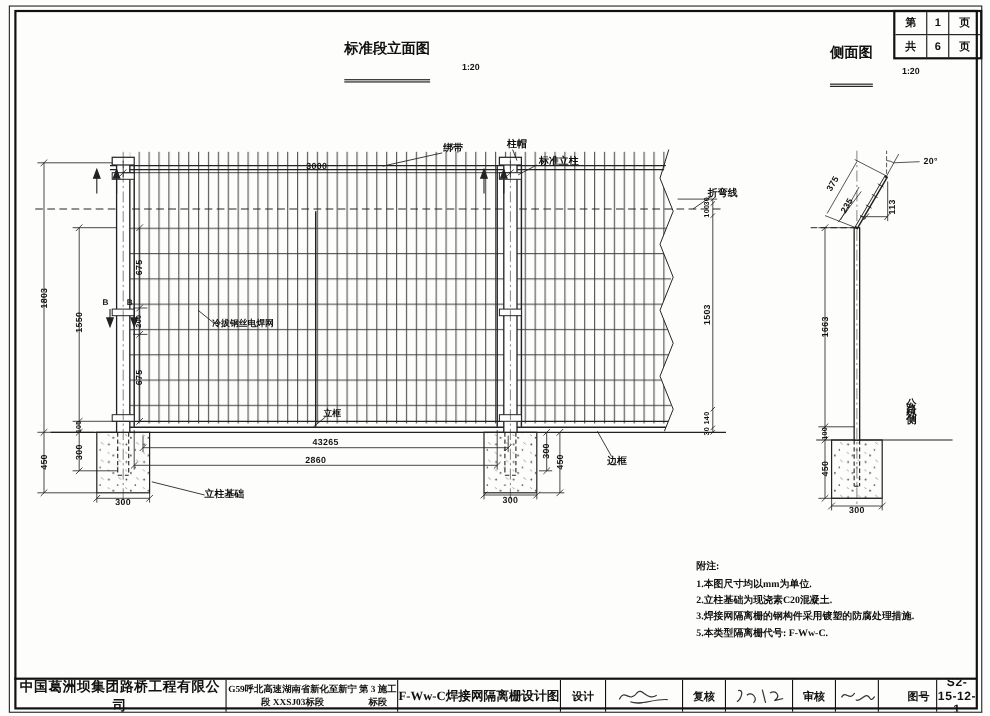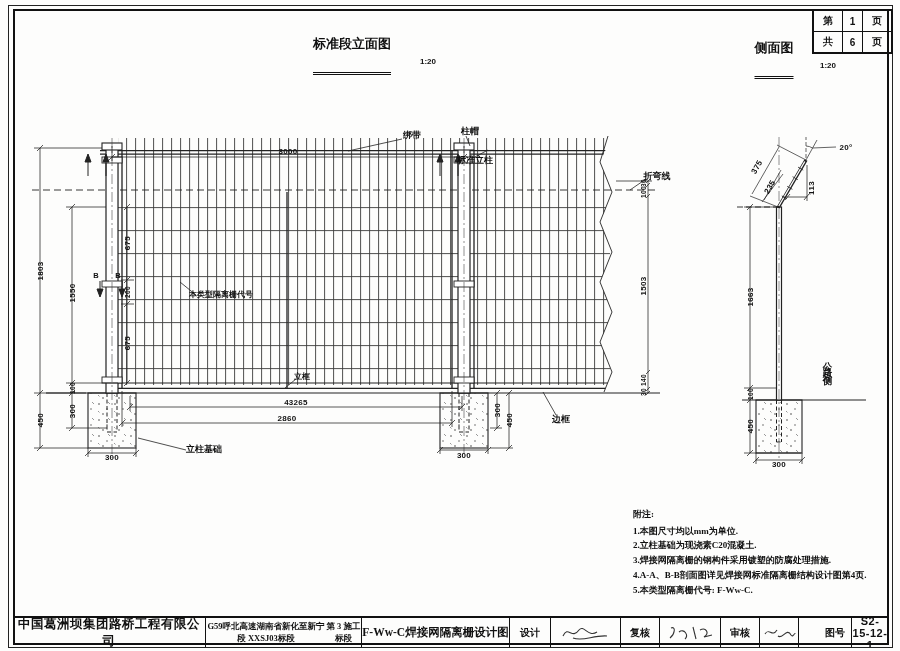--- a/index.html
+++ b/index.html
@@ -216,23 +216,23 @@
   <span class="t dim v tiny" style="left:643px;top:392px;">30</span>
   <span class="t dim" style="left:296px;top:402px;">43265</span>
   <span class="t dim" style="left:287px;top:418px;">2860</span>
   <span class="t dim" style="left:112px;top:457px;">300</span>
   <span class="t dim" style="left:464px;top:455px;">300</span>
   <span class="t dim v" style="left:497px;top:410px;">300</span>
   <span class="t dim v" style="left:509px;top:420px;">450</span>
 
   <span class="t lbl" style="left:412px;top:135px;">绑带</span>
   <span class="t lbl" style="left:470px;top:131px;">柱帽</span>
-  <span class="t lbl" style="left:475px;top:147px;margin-top:13px;">标准立柱</span>
+  <span class="t lbl" style="left:508px;top:147px;">标准立柱</span>
   <span class="t lbl" style="left:657px;top:176px;">折弯线</span>
-  <span class="t lbl sm" style="left:221px;top:294px;">本类型隔离栅代号</span>
+  <span class="t lbl sm" style="left:221px;top:294px;">冷拔钢丝电焊网</span>
   <span class="t lbl sm" style="left:302px;top:376px;">立框</span>
   <span class="t lbl" style="left:561px;top:419px;">边框</span>
   <span class="t lbl" style="left:204px;top:449px;">立柱基础</span>
   <span class="t sec" style="left:96px;top:275px;">B</span>
   <span class="t sec" style="left:118px;top:275px;">B</span>
 
   <span class="t dim" style="left:846px;top:147px;">20°</span>
   <span class="t dim a60" style="left:757px;top:167px;">375</span>
   <span class="t dim a60" style="left:770px;top:187px;">235</span>
   <span class="t dim v" style="left:811px;top:188px;">113</span>
@@ -253,21 +253,20 @@
       <div class="c num">6</div>
       <div class="c">页</div>
     </div>
   </div>
 
   <div class="notes">
     <div class="nt">附注:</div>
     <div class="ni">1.本图尺寸均以mm为单位.</div>
     <div class="ni">2.立柱基础为现浇素C20混凝土.</div>
     <div class="ni">3.焊接网隔离栅的钢构件采用镀塑的防腐处理措施.</div>
-    <div class="ni">4.A-A、B-B剖面图详见焊接网标准隔离栅结构设计图第4页.</div>
     <div class="ni">5.本类型隔离栅代号: F-Ww-C.</div>
   </div>
 
   <div class="tblock">
     <div class="tb tb-company">中国葛洲坝集团路桥工程有限公司</div>
     <div class="tb tb-project">
       <div>G59呼北高速湖南省新化至新宁段 XXSJ03标段</div>
       <div>第 3 施工标段</div>
     </div>
     <div class="tb tb-title">F-Ww-C焊接网隔离栅设计图</div>

